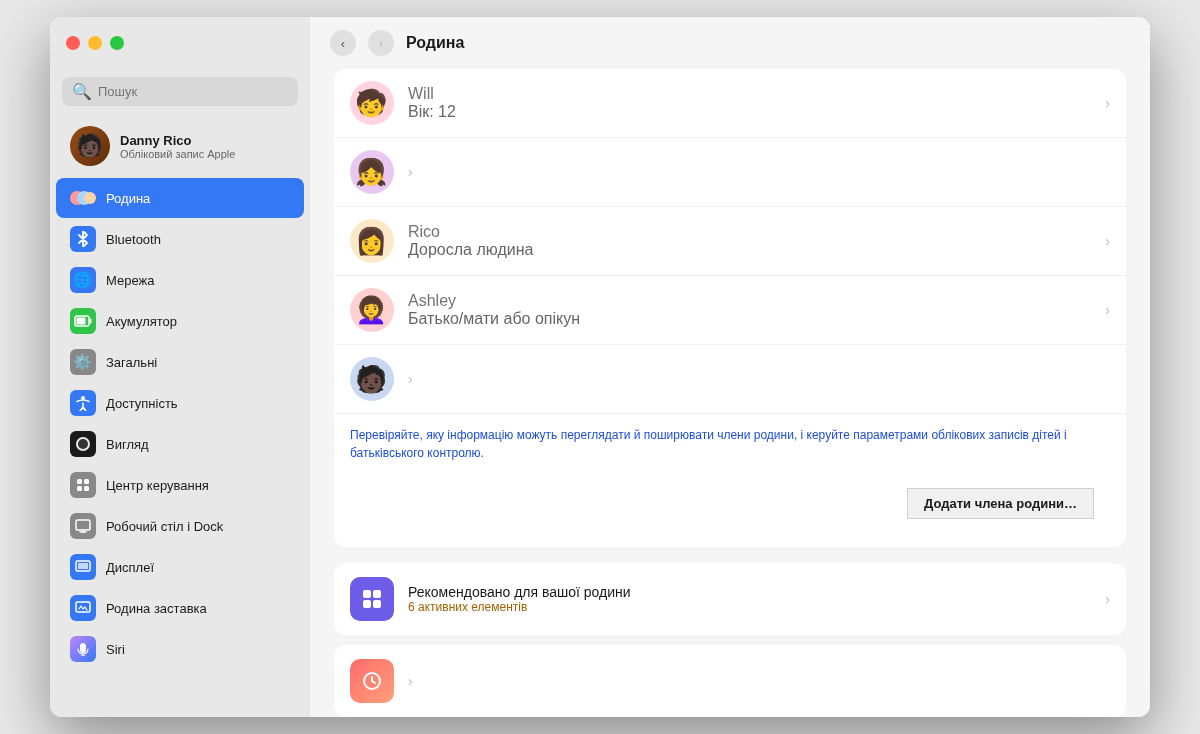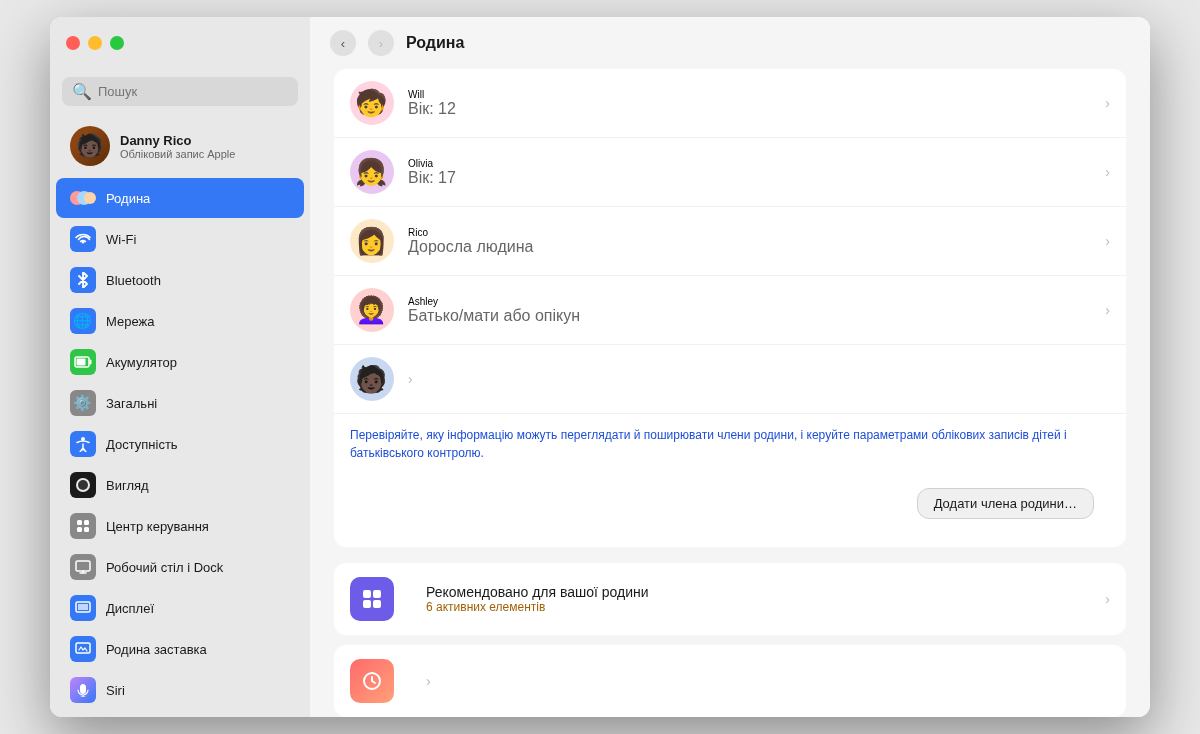--- a/index.html
+++ b/index.html
@@ -208,23 +208,23 @@
       border-radius: 50%;
       display: flex;
       align-items: center;
       justify-content: center;
       font-size: 26px;
       flex-shrink: 0;
       overflow: hidden;
     }
     .member-info { flex: 1; }
     .member-name {
-      font-size: 10px;
+      font-size: 16px;
       font-weight: 500;
-      color: #000000;
+      color: #737373;
     }
     .member-role {
       font-size: 16px;
       color: #666;
     }
     .chevron-right {
       color: #bbb;
       font-size: 14px;
     }
     .description-text {
@@ -232,39 +232,40 @@
       color: #1d4ed8;
       line-height: 1.5;
       padding: 12px 16px 0;
     }
     .add-member-btn {
       display: block;
       margin: 14px 16px 16px auto;
       padding: 7px 16px;
       background: #f0f0f0;
       border: 1px solid #d0d0d0;
-      border-radius: 12px;
+      border-radius: 0;
       font-size: 13px;
       color: #1a1a1a;
       cursor: pointer;
       width: fit-content;
+      font-weight: bold;
     }
 
     
     .rec-card {
       background: white;
       border-radius: 12px;
       margin-bottom: 10px;
       overflow: hidden;
     }
     .rec-row {
       display: flex;
       align-items: center;
       padding: 14px 16px;
-      gap: 32px;
+      gap: 14px;
       cursor: pointer;
       border-bottom: 1px solid #f0f0f0;
     }
     .rec-row:last-child { border-bottom: none; }
     .rec-icon {
       width: 44px;
       height: 44px;
       border-radius: 10px;
       background: #6c5ce7;
       display: flex;
@@ -309,31 +310,20 @@
 
         <svg width="26" height="26" viewBox="0 0 26 26">
           <circle cx="7" cy="13" r="7" fill="#ff9a9a"></circle>
           <circle cx="14" cy="13" r="7" fill="#a8d8ff"></circle>
           <circle cx="20" cy="13" r="6" fill="#ffd3a8"></circle>
         </svg>
       </div>
       <span class="sidebar-label">Родина</span>
     </div>
 
-    <div class="sidebar-item">
-      <div class="sidebar-icon icon-wifi">
-        <svg width="16" height="16" viewBox="0 0 16 16" fill="none">
-          <path d="M8 12.5a1.5 1.5 0 100-3 1.5 1.5 0 000 3z" fill="white"></path>
-          <path d="M3.5 8.5A6.5 6.5 0 0114.5 8.5" stroke="white" stroke-width="1.5" stroke-linecap="round" fill="none"></path>
-          <path d="M5.5 10.5A3.5 3.5 0 0110.5 10.5" stroke="white" stroke-width="1.5" stroke-linecap="round" fill="none"></path>
-          <path d="M1 6.5A9.5 9.5 0 0115 6.5" stroke="white" stroke-width="1.5" stroke-linecap="round" fill="none"></path>
-        </svg>
-      </div>
-      <span>Wi-Fi</span>
-    </div>
 
     <div class="sidebar-item">
       <div class="sidebar-icon icon-bluetooth">
         <svg width="14" height="16" viewBox="0 0 14 16" fill="none">
           <path d="M3 4l8 8-4 4V0l4 4-8 8" stroke="white" stroke-width="1.8" stroke-linecap="round" stroke-linejoin="round"></path>
         </svg>
       </div>
       <span>Bluetooth</span>
     </div>
 
@@ -446,24 +436,20 @@
           <div class="member-avatar" style="background:#ffd3e0;">🧒</div>
           <div class="member-info">
             <div class="member-name">Will</div>
             <div class="member-role">Вік: 12</div>
           </div>
           <span class="chevron-right">›</span>
         </div>
 
         <div class="family-member-row">
           <div class="member-avatar" style="background:#e8c8f0;">👧</div>
-          <div class="member-info">
-            <div class="member-name">Olivia</div>
-            <div class="member-role">Вік: 17</div>
-          </div>
           <span class="chevron-right">›</span>
         </div>
 
         <div class="family-member-row">
           <div class="member-avatar" style="background:#fde8c8;">👩</div>
           <div class="member-info">
             <div class="member-name">Rico</div>
             <div class="member-role">Доросла людина</div>
           </div>
           <span class="chevron-right">›</span>

